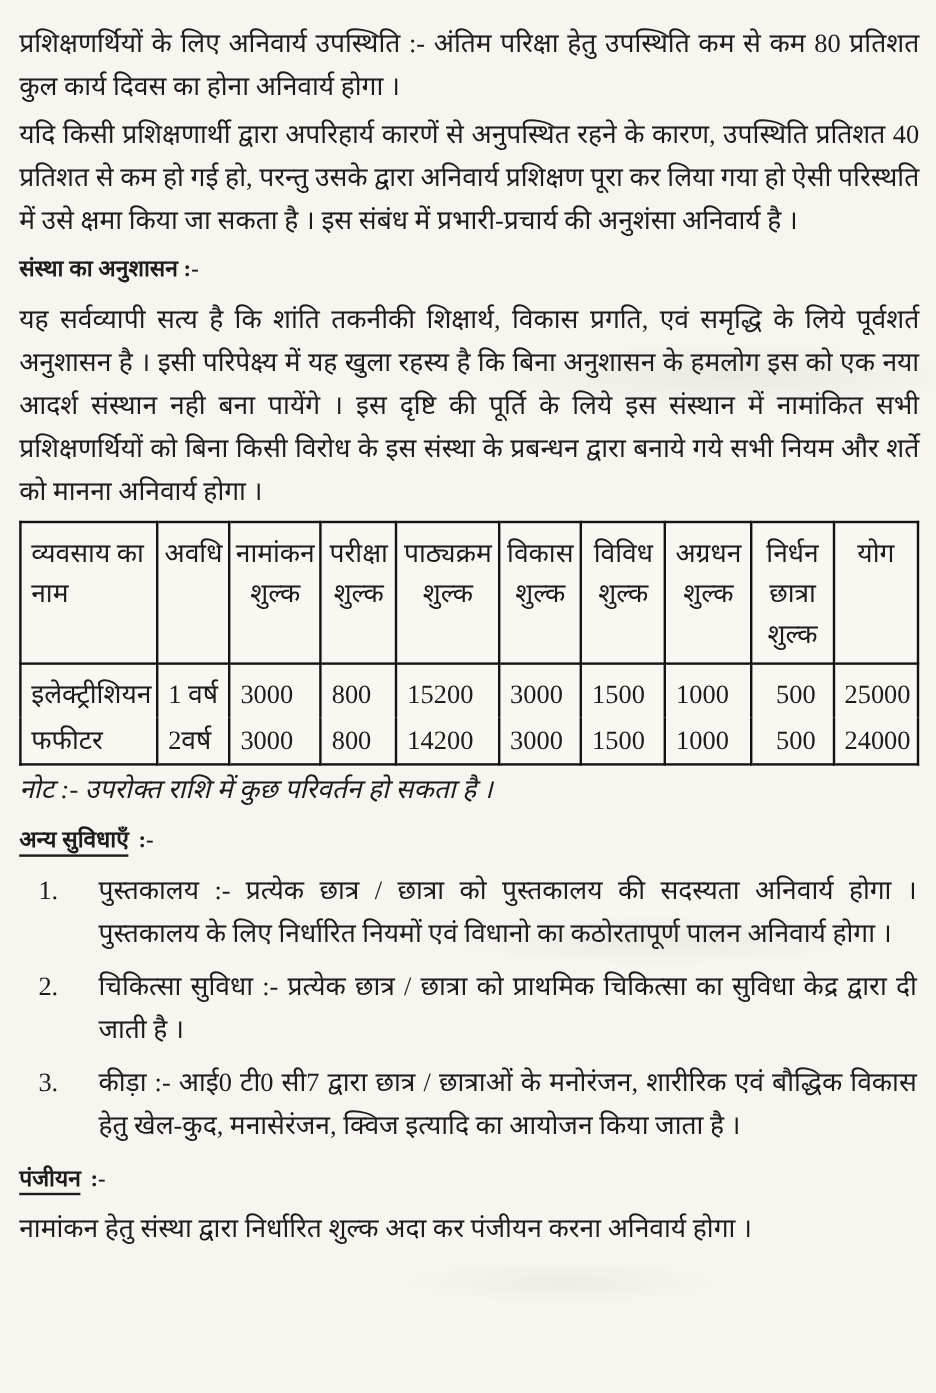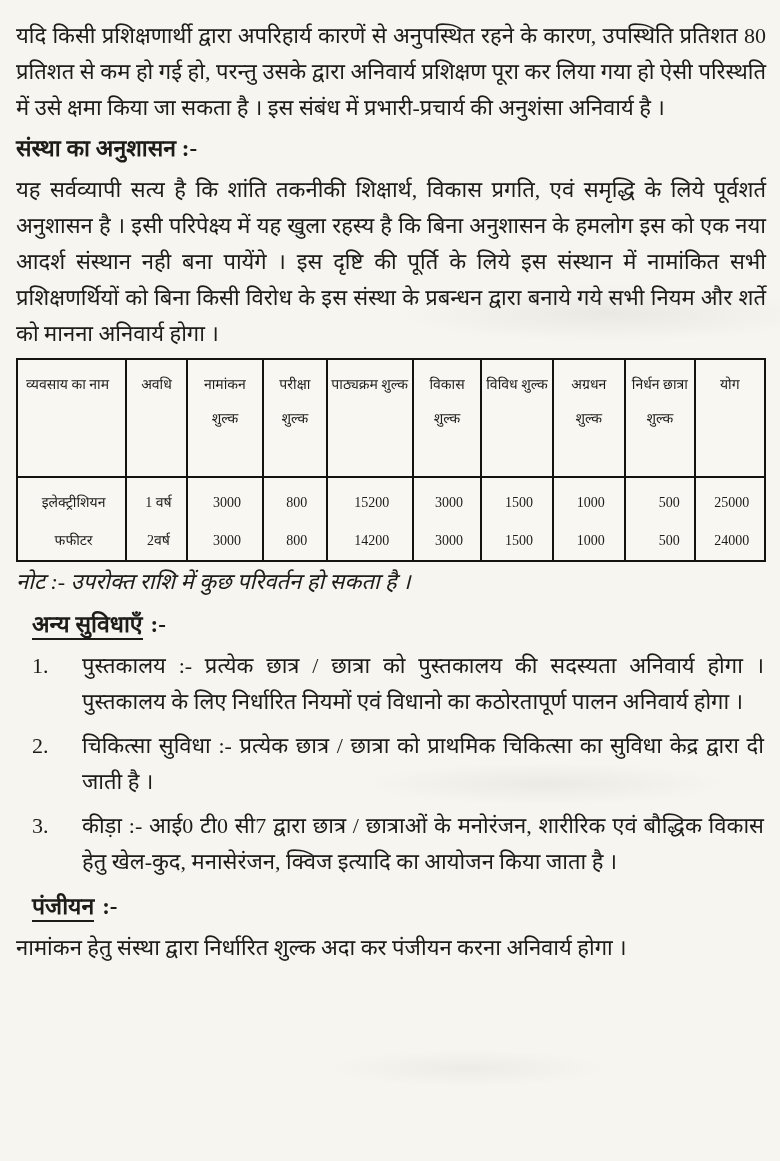--- a/index.html
+++ b/index.html
@@ -18,58 +18,59 @@
       radial-gradient(ellipse 260px 30px at 70% 67.5%, rgba(160,155,140,.12), transparent 70%),
       radial-gradient(ellipse 200px 26px at 60% 92%, rgba(160,155,140,.10), transparent 70%);
     color:#1e1c19;
     padding:18px 14px 6px 16px;
     font-size:22px;
     line-height:36px;
     overflow:hidden;
   }
   .para{margin:0 0 4px;text-align:justify;}
   .section-heading{
-    font-size:23px;font-weight:700;margin:4px 0 4px;line-height:38px;text-align:left;
+    font-size:19px;font-weight:700;margin:4px 0 4px;line-height:38px;text-align:left;
   }
-  .uline{border-bottom:2.5px solid #1e1c19;padding-bottom:1px;margin-left:16px;}
+  .uline{border-bottom:2.5px solid #1e1c19;padding-bottom:1px;}
   .suffix{margin-left:8px;}
 
   table.fee-table{
     width:100%;border-collapse:collapse;margin:6px 0 2px;
     background:#f8f7f2;
   }
   .fee-table th,.fee-table td{
     border:2.5px solid #151310;
-    font-weight:400;font-size:14px;line-height:34px;
+    font-weight:400;font-size:22px;line-height:34px;
   }
   .fee-table thead th{
     vertical-align:top;text-align:center;
     padding:8px 3px 0 3px;height:108px;
   }
   .fee-table thead th.col-trade{text-align:left;padding-left:8px;}
-  .fee-table tbody td{padding:2px 4px 2px 8px;text-align:center;white-space:nowrap;}
+  .fee-table tbody td{padding:2px 4px 2px 8px;text-align:left;white-space:nowrap;}
   .fee-table tbody tr.row-top td{border-bottom:none;padding-top:8px;}
   .fee-table tbody tr.row-bottom td{border-top:none;}
   .fee-table td.col-poor{text-align:right;padding-right:14px;}
 
   .note-line{margin:2px 0 6px;text-align:left;font-style:italic;}
 
   .list-item{display:flex;margin:0 0 8px;}
   .list-num{flex:none;width:66px;box-sizing:border-box;padding-left:16px;}
   .list-text{flex:1;text-align:justify;padding-right:2px;}
 
   .final-para{margin:2px 0 0;text-align:left;}
 </style>
 </head>
 <body>
 
 <div class="page">
 
+  <p class="para">प्रशिक्षणर्थियों के लिए अनिवार्य उपस्थिति :- अंतिम परिक्षा हेतु उपस्थिति कम से कम 80 प्रतिशत कुल कार्य दिवस का होना अनिवार्य होगा ।</p>
 
-  <p class="para">यदि किसी प्रशिक्षणार्थी द्वारा अपरिहार्य कारणें से अनुपस्थित रहने के कारण, उपस्थिति प्रतिशत 80 प्रतिशत से कम हो गई हो, परन्तु उसके द्वारा अनिवार्य प्रशिक्षण पूरा कर लिया गया हो ऐसी परिस्थति में उसे क्षमा किया जा सकता है । इस संबंध में प्रभारी-प्रचार्य की अनुशंसा अनिवार्य है ।</p>
+  <p class="para">यदि किसी प्रशिक्षणार्थी द्वारा अपरिहार्य कारणें से अनुपस्थित रहने के कारण, उपस्थिति प्रतिशत 40 प्रतिशत से कम हो गई हो, परन्तु उसके द्वारा अनिवार्य प्रशिक्षण पूरा कर लिया गया हो ऐसी परिस्थति में उसे क्षमा किया जा सकता है । इस संबंध में प्रभारी-प्रचार्य की अनुशंसा अनिवार्य है ।</p>
 
   <div class="section-heading">संस्था का अनुशासन :-</div>
 
   <p class="para">यह सर्वव्यापी सत्य है कि शांति तकनीकी शिक्षार्थ, विकास प्रगति, एवं समृद्धि के लिये पूर्वशर्त अनुशासन है । इसी परिपेक्ष्य में यह खुला रहस्य है कि बिना अनुशासन के हमलोग इस को एक नया आदर्श संस्थान नही बना पायेंगे । इस दृष्टि की पूर्ति के लिये इस संस्थान में नामांकित सभी प्रशिक्षणर्थियों को बिना किसी विरोध के इस संस्था के प्रबन्धन द्वारा बनाये गये सभी नियम और शर्ते को मानना अनिवार्य होगा ।</p>
 
 
   <table class="fee-table">
     <colgroup>
       <col style="width:14.6%">
         <col style="width:8.1%">

